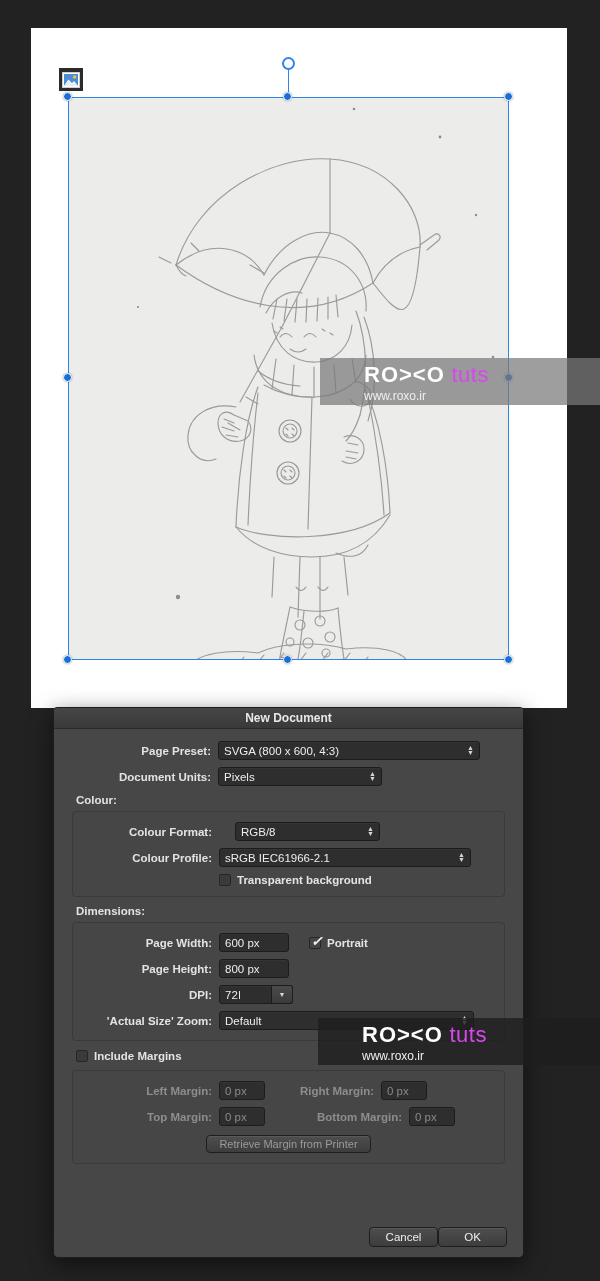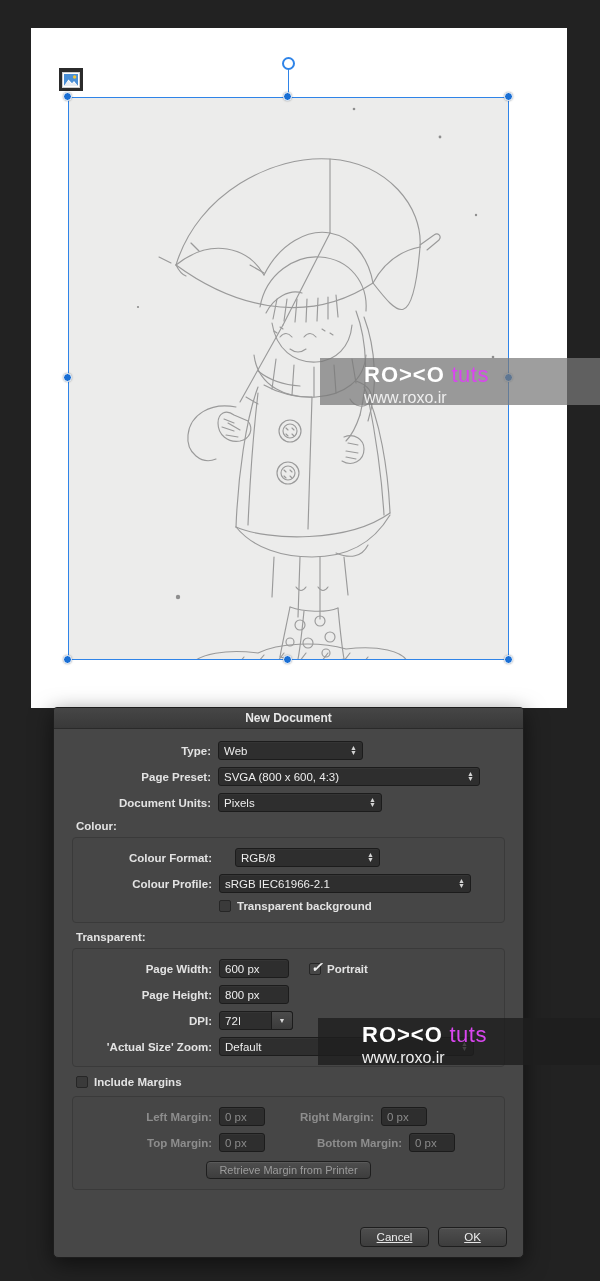--- a/index.html
+++ b/index.html
@@ -62,21 +62,21 @@
   .wm {
     position: absolute;
     padding: 6px 0 6px 44px;
     color: #ffffff;
     line-height: 1;
     pointer-events: none;
   }
   .wm .wm-top { font-size: 22px; letter-spacing: .5px; white-space: nowrap; }
   .wm .wm-top b { font-weight: bold; letter-spacing: 1px; }
   .wm .wm-top span.light { font-weight: normal; color: #d946ef; }
-  .wm .wm-url { font-size: 16px; margin-top: 4px; color: #efefef; }
+  .wm .wm-url { font-size: 12px; margin-top: 4px; color: #efefef; }
   .wm-image { left: 320px; top: 358px; width: 280px; height: 47px; background: rgba(120,120,120,.72); }
   .wm-dialog { left: 318px; top: 1018px; width: 282px; height: 47px; background: rgba(30,30,30,.80); }
 
   
   .dialog {
     position: absolute; left: 53px; top: 707px;
     width: 471px; height: 551px;
     background: #474747;
     border: 1px solid #1d1d1d;
     border-radius: 4px 4px 5px 5px;
@@ -177,21 +177,21 @@
     border: 1px solid #1e1e1e;
     border-radius: 4px;
     color: #ededed;
     font-size: 11.5px;
     padding: 3px 14px;
     box-shadow: inset 0 1px 0 rgba(255,255,255,.07);
   }
   .btn.dim { color: #9b9b9b; padding: 2px 12px; font-size: 11px; }
   .footer {
     position: absolute; right: 16px; bottom: 10px;
-    display: flex; gap: 9px; text-decoration: underline;
+    display: flex; 
   }
   .footer .btn { min-width: 69px; text-align: center; }
 
   .retrieve-wrap { display: flex; justify-content: center; margin-top: 9px; }
 </style>
 </head>
 <body>
 
 <div id="root">
 
@@ -340,30 +340,20 @@
   </div>
 
   <div class="dialog">
 
     <div class="titlebar">
       <span class="ttl">New Document</span>
     </div>
 
     <div class="dlg-body">
 
-      <div class="row">
-        <div class="lbl">Type:</div>
-        <div class="fld popup w-type">
-          <span>Web</span>
-          <span class="arrows">
-              <i>▲</i>
-              <i>▼</i>
-            </span>
-        </div>
-      </div>
 
       <div class="row">
         <div class="lbl">Page Preset:</div>
         <div class="fld popup w-preset">
           <span>SVGA  (800 x 600, 4:3)</span>
           <span class="arrows">
               <i>▲</i>
               <i>▼</i>
             </span>
         </div>
@@ -404,21 +394,21 @@
         </div>
         <div class="row" style="margin-bottom:0;">
           <div class="lbl"></div>
           <label class="check">
             <span class="box"></span>
             <span>Transparent background</span>
           </label>
         </div>
       </div>
 
-      <div class="section-label">Transparent:</div>
+      <div class="section-label">Dimensions:</div>
       <div class="group">
         <div class="row">
           <div class="lbl">Page Width:</div>
           <div class="fld w-num">
             <span>600 px</span>
           </div>
           <label class="check dims-right">
             <span class="box checked">
                 <i class="tick">✓</i>
               </span>

